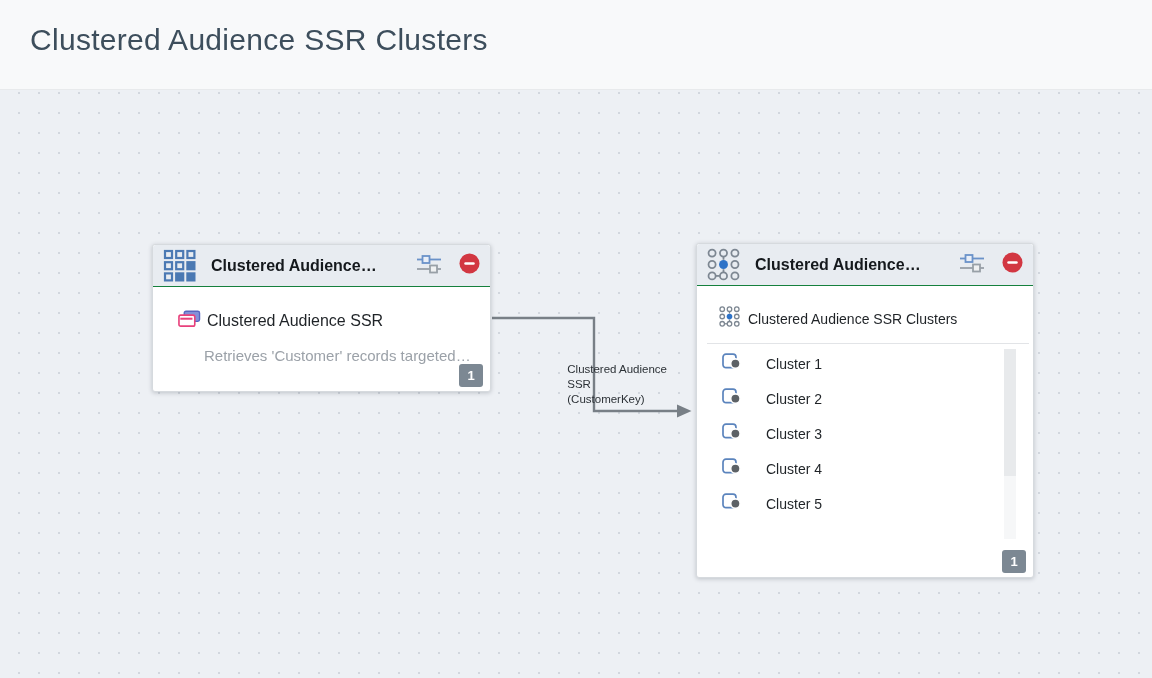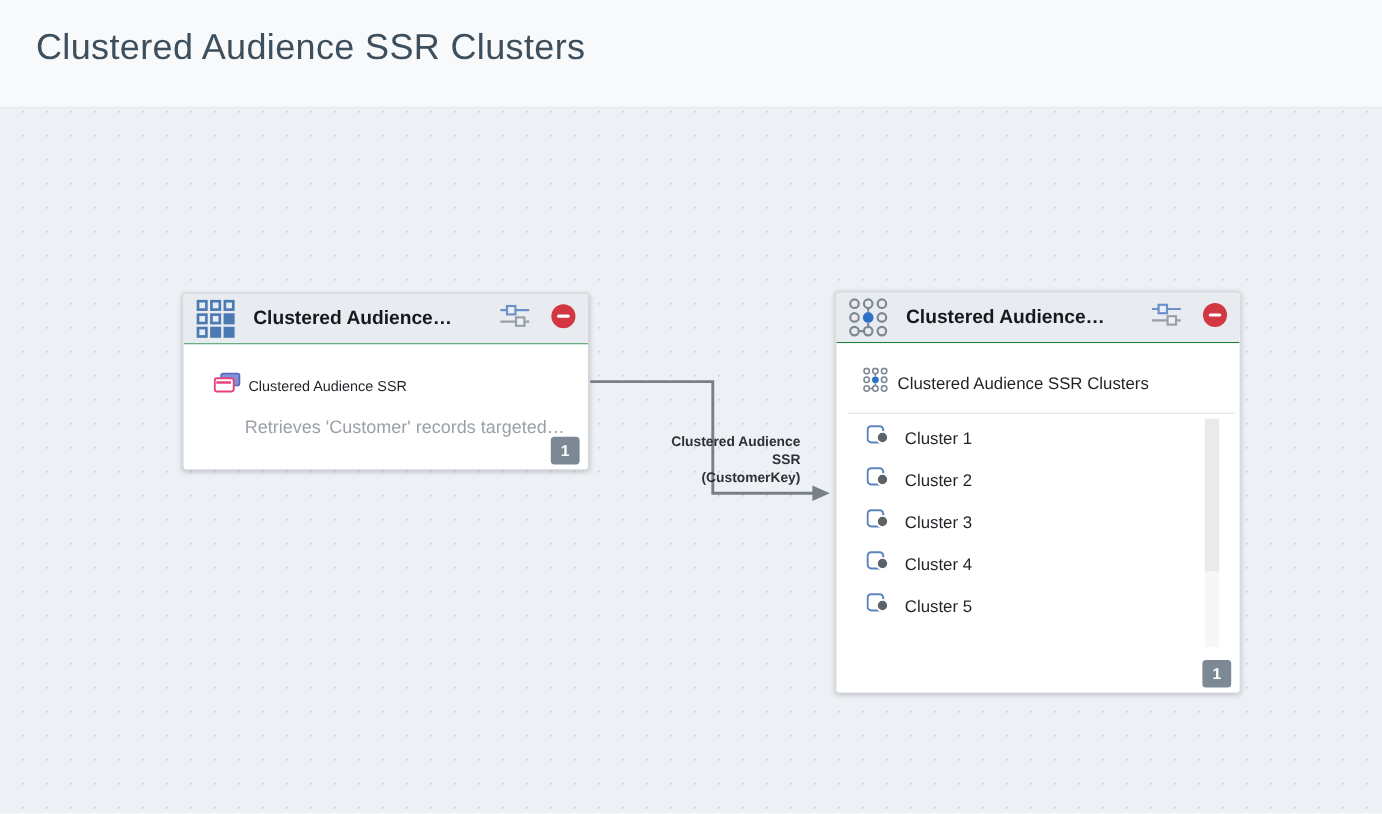--- a/index.html
+++ b/index.html
@@ -23,21 +23,21 @@
   
   .canvas {
     position:relative; width:1152px; height:588px;
     background-color:#edf0f4;
     background-image:radial-gradient(#d2d7de 1.1px, transparent 1.3px);
     background-size:20px 20px; background-position:9px 13px;
   }
   .edge-svg { position:absolute; left:0; top:0; z-index:1; }
   .edge-label {
     position:absolute; top:272px; right:485px; z-index:2;
-    text-align:right; font-size:11.5px; line-height:15px; color:#2c3136;font-weight:bold;
+    text-align:left; font-size:11.5px; line-height:15px; color:#2c3136;
   }
   .edge-label span { display:block; }
 
   
   .node {
     position:absolute; z-index:3; background:#fff;
     border:1px solid #d6dade; border-radius:3px;
     box-shadow:0 1px 4px rgba(50,60,70,.25);
   }
   #node-left  { left:152px; top:154px; width:339px; height:148px; }
@@ -58,29 +58,29 @@
 
   .badge {
     position:absolute; right:7px; bottom:4px; width:24px; height:23px;
     background:#7c8893; color:#fff; border-radius:3px;
     font-size:13px; font-weight:700;
     display:flex; align-items:center; justify-content:center;
   }
 
   
   .item-row { display:flex; align-items:center; margin:23px 0 0 25px; gap:6px; }
-  .item-label { font-size:12px; color:#1f2327; }
+  .item-label { font-size:16px; color:#1f2327; }
   .item-desc  { margin:15px 0 0 51px; font-size:15px; color:#9ba1a8; }
 
   
   .src-row { display:flex; align-items:center; margin:20px 0 0 22px; gap:8px; }
   .src-label { font-size:14px; color:#1f2327; }
   .divider { margin:12px 4px 0 10px; border-top:1px solid #e2e4e7; }
   .cluster-list { height:194px; overflow:hidden; margin-top:2px; }
-  .cluster-row { display:flex; align-items:center; height:35px; padding-left:25px; gap:12px; }
+  .cluster-row { display:flex; align-items:center; height:35px; padding-left:25px; gap:24px; }
   .cluster-label { font-size:14px; color:#1f2327; }
   .scrollbar {
     position:absolute; top:105px; right:17px; width:12px; height:190px;
     background:#f6f7f8;
   }
   .scroll-thumb { width:12px; height:127px; background:#e8eaec; }
 </style>
 </head>
 <body>
 

